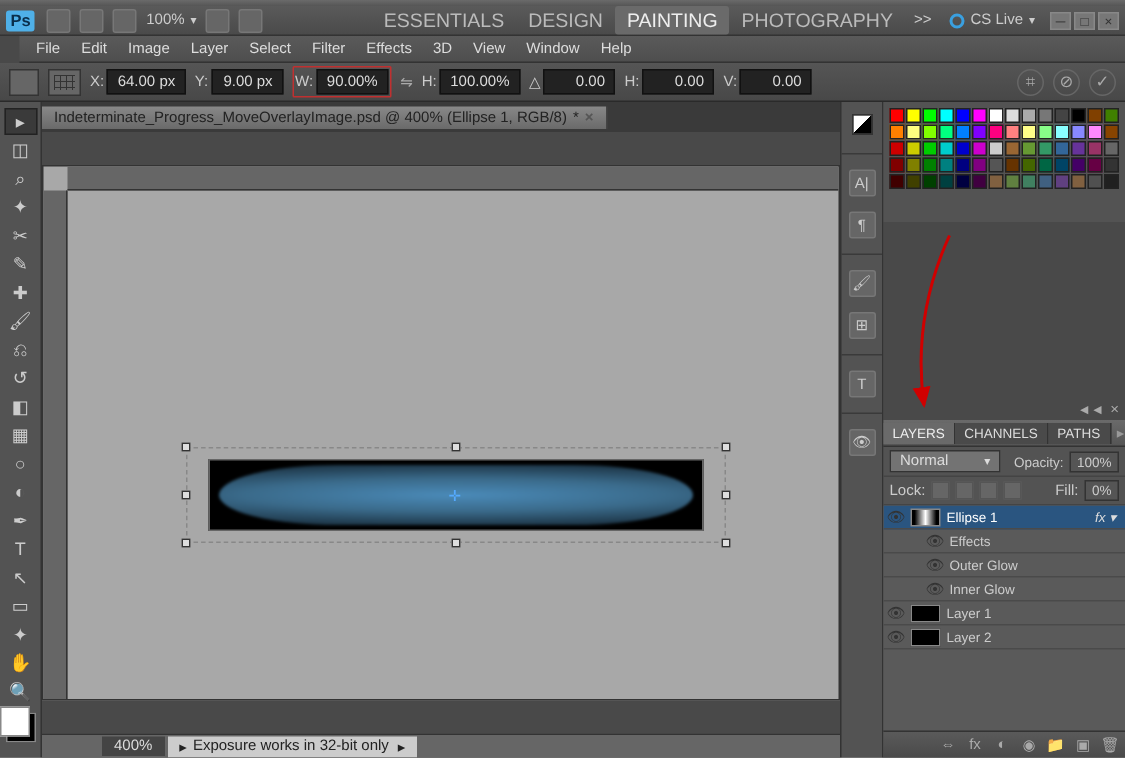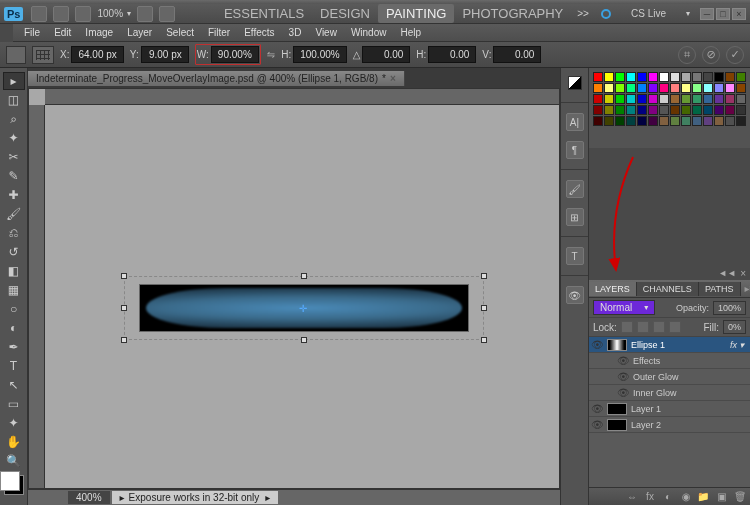--- a/index.html
+++ b/index.html
@@ -8,21 +8,21 @@
 .topstrip { height: 20px; background: linear-gradient(#5a5a5a,#4a4a4a); display: flex; align-items: center; padding: 0 4px; border-bottom: 1px solid #333; }
 .ps-logo { font-weight: bold; color: #0a2e4a; background: #4fb0e8; padding: 1px 3px; border-radius: 2px; margin-right: 8px; text-shadow: none; font-size: 11px;}
 .ticons { display: flex; gap: 6px; align-items: center; }
 .ticon { width: 16px; height: 16px; background: #666; border: 1px solid #777; border-radius: 2px; }
 .zoom-dd { color: #ccc; margin: 0 6px; display: flex; align-items: center; gap: 2px; }
 .spacer { flex: 1; }
 .workspace-tabs { display: flex; align-items: center; gap: 0; }
 .ws-tab { padding: 2px 8px; color: #bbb; font-size: 13px; }
 .ws-tab.active { background: #6a6a6a; color: #eee; border-radius: 2px; }
 .wschev { margin: 0 6px; color: #ccc; }
-.cslive { display: flex; align-items: center; gap: 20px; margin: 0 6px; }
+.cslive { display: flex; align-items: center; gap: 4px; margin: 0 6px; }
 .cslive-dot { width: 10px; height: 10px; border: 2px solid #3aa0e0; border-radius: 50%; }
 .winbtns { display: flex; gap: 2px; margin-left: 4px;}
 .winbtn { width: 14px; height: 12px; background: #777; border: 1px solid #888; display:flex; align-items:center; justify-content:center; font-size:9px; color:#333;}
 .menubar { height: 18px; background: linear-gradient(#5a5a5a,#4e4e4e); display: flex; align-items: center; padding: 0 4px; border-bottom: 1px solid #333; margin-left: 13px; }
 .menu-item { padding: 2px 7px; color: #ddd; }
 .optbar { height: 26px; background: linear-gradient(#555,#484848); display: flex; align-items: center; padding: 0 6px; gap: 6px; border-bottom: 1px solid #2a2a2a; }
 .opt-ico { width: 20px; height: 18px; background: #666; border: 1px solid #333; }
 .grid-ico { width: 22px; height: 18px; background: #666; border: 1px solid #333; position:relative; }
 .grid-ico::before { content:""; position:absolute; inset:3px; background: repeating-linear-gradient(#333,#333 1px,transparent 1px,transparent 4px), repeating-linear-gradient(90deg,#333,#333 1px,transparent 1px,transparent 4px); }
 .coord { display: flex; align-items: center; gap: 2px; }
@@ -30,21 +30,21 @@
 .coord-val { background: #222; color: #ddd; padding: 2px 6px; border: 1px solid #111; min-width: 48px; text-align: right; font-size: 10px; }
 .w-highlight { border: 1px solid #c03030; padding: 1px; border-radius: 1px; }
 .opt-right { margin-left: auto; display: flex; gap: 6px; align-items: center; }
 .ropt { width: 18px; height: 18px; border: 1px solid #666; border-radius: 50%; display:flex;align-items:center;justify-content:center;color:#aaa;font-size:11px;}
 .body-area { position: absolute; top: 68px; bottom: 0; left: 0; right: 0; display: flex; }
 .toolbox { width: 28px; background: #535353; border-right: 1px solid #333; display: flex; flex-direction: column; align-items: center; padding-top: 4px; gap: 0; }
 .tool { width: 22px; height: 18px; margin-bottom: 1px; display: flex; align-items: center; justify-content: center; color: #ccc; font-size: 12px; border: 1px solid transparent; }
 .tool.sel { background: #3a3a3a; border: 1px solid #222; }
 .tool-sw { width: 20px; height: 20px; background: #000; border: 1px solid #888; margin-top: 4px; position:relative;}
 .tool-sw::after{content:"";position:absolute;top:-5px;left:-5px;width:18px;height:18px;background:#fff;border:1px solid #888;}
-.center { flex: 1; display: flex; flex-direction: column; background: #494949; }
+.center { flex: 1; display: flex; flex-direction: column; background: #494949; gap: 22px; }
 .doc-tab { height: 20px; background: #3a3a3a; display: flex; align-items: center; }
 .doc-tab-inner { background: linear-gradient(#888,#6a6a6a); color: #222; padding: 2px 8px; display: flex; align-items: center; gap: 4px; font-size:10px; border-right:1px solid #444;}
 .doc-close { color: #555; font-weight: bold; }
 .canvas-area { flex: 1; background: #a8a8a8; position: relative; overflow: hidden; border: 1px solid #333;}
 .ruler-h { position: absolute; top: 0; left: 16px; right: 0; height: 16px; background: #666; border-bottom: 1px solid #333; }
 .ruler-v { position: absolute; top: 16px; left: 0; bottom: 0; width: 16px; background: #666; border-right: 1px solid #333; }
 .artifact { position: absolute; top: 195px; left: 110px; width: 330px; height: 48px; background: #000; border: 1px solid #666; }
 .artifact-glow { position: absolute; inset: 3px 6px; background: radial-gradient(ellipse 150% 90% at center, #4a8ab8 0%, #3a6a8a 30%, #1a3040 60%, #000 100%); border-radius: 50%/100%; filter: blur(1px);}
 .sel-handles { position: absolute; top: 187px; left: 95px; width: 360px; height: 64px; }
 .handle { position: absolute; width: 6px; height: 6px; background: #ddd; border: 1px solid #333; }
@@ -61,21 +61,21 @@
 .sep { width: 100%; height: 1px; background: #3a3a3a; }
 .right-panels { width: 162px; background: #535353; border-left: 1px solid #333; display: flex; flex-direction: column; }
 .ptab { padding: 2px 6px; font-size: 9px; color: #ddd; background: #4a4a4a; border-right: 1px solid #333;}
 .ptab.active { background: #6a6a6a; color: #eee; }
 .swatches-body { height: 80px; padding: 4px; display: flex; flex-wrap: wrap; gap: 1px; align-content: flex-start; background:#535353;}
 .swatch { width: 10px; height: 10px; border: 1px solid #222; }
 .panel-gap { flex-shrink:0; background: #494949; }
 .arrow { position: absolute; pointer-events: none; }
 .layers-body { flex: 1; background: #535353; display: flex; flex-direction: column; }
 .layers-opts { display: flex; align-items: center; padding: 2px 4px; gap: 4px; border-bottom: 1px solid #444;}
-.blend-dd { background: #6d28d9; border: 1px solid #333; color: #ddd; padding: 1px 6px; font-size: 9px; display:flex;align-items:center;gap:12px;}
+.blend-dd { background: #737373; border: 1px solid #333; color: #ddd; padding: 1px 6px; font-size: 9px; display:flex;align-items:center;gap:24px;}
 .opacity-lbl { margin-left: auto; font-size: 9px; color:#ccc;}
 .opacity-val { background: #555; border: 1px solid #333; padding: 1px 4px; font-size: 9px; }
 .lock-row { display: flex; align-items: center; padding: 2px 4px; gap: 4px; font-size: 9px; border-bottom: 1px solid #444;}
 .lock-ico { width: 12px; height: 12px; background: #666; border: 1px solid #555; }
 .fill-lbl{margin-left:auto;}
 .layer-list { flex: 1; background: #5a5a5a; overflow: hidden; }
 .layer-row { display: flex; align-items: center; height: 16px; border-bottom: 1px solid #4a4a4a; padding: 0 2px; gap: 4px;}
 .layer-row.selected { background: #2a5580; color: #fff; }
 .vis-eye { width: 12px; text-align: center; font-size: 10px; color:#333;}
 .layer-thumb { width: 20px; height: 12px; background: #000; border: 1px solid #888; }

